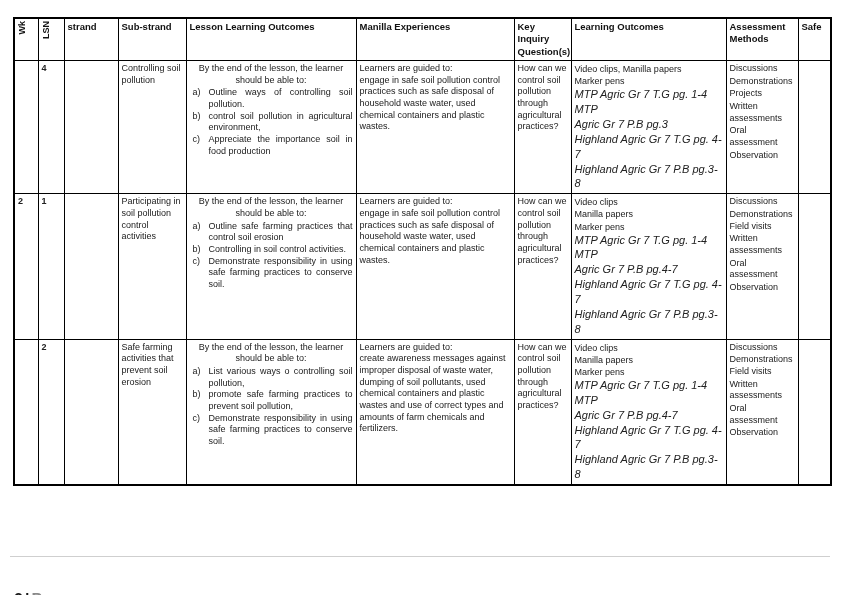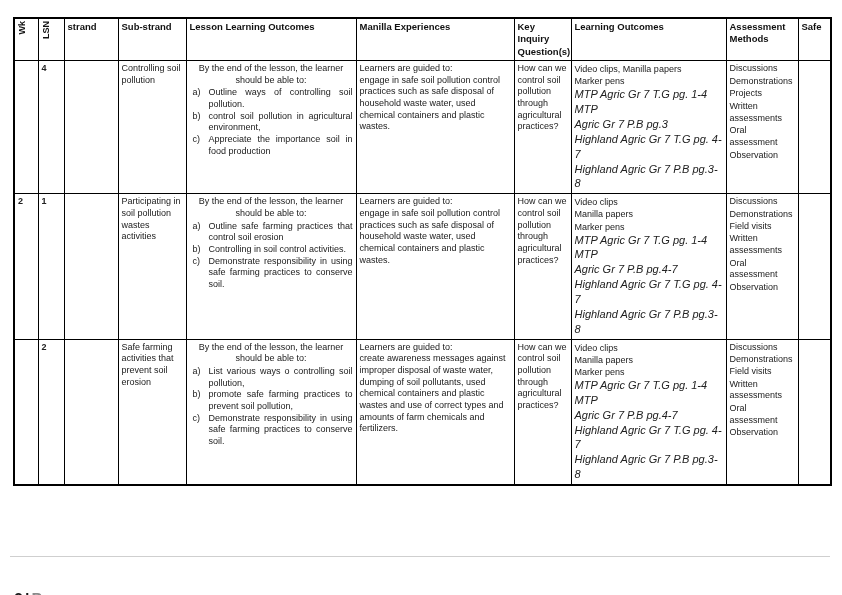--- a/index.html
+++ b/index.html
@@ -164,21 +164,21 @@
             <div>Oral assessment</div>
             <div>Observation</div>
           </td>
         <td></td>
       </tr>
 
       <tr class="r2">
         <td class="num">2</td>
         <td class="num">1</td>
         <td></td>
-        <td>Participating in soil pollution wastes activities</td>
+        <td>Participating in soil pollution control activities</td>
         <td>
           <div class="intro">By the end of the lesson, the learner should be able to:</div>
           <div class="olist">
             <div class="oitem">
                 <span class="lbl">a)</span>
                 <span class="txt">Outline safe farming practices that control soil erosion</span>
               </div>
             <div class="oitem">
                 <span class="lbl">b)</span>
                 <span class="txt">Controlling in soil control activities.</span>

